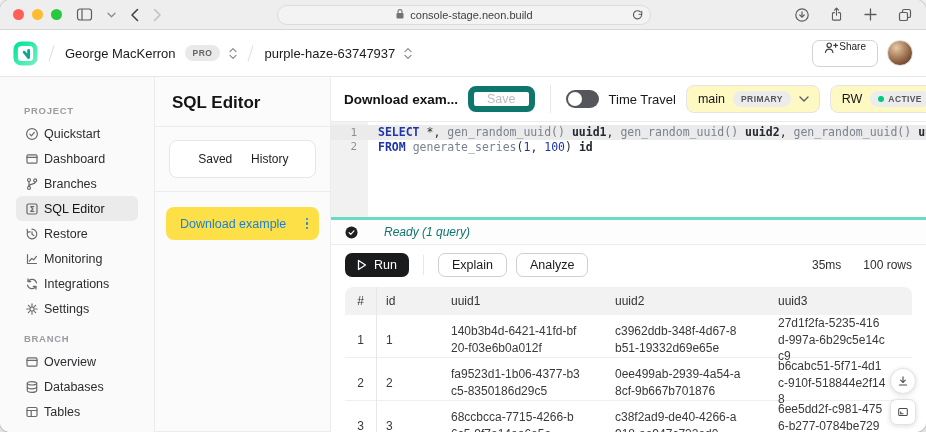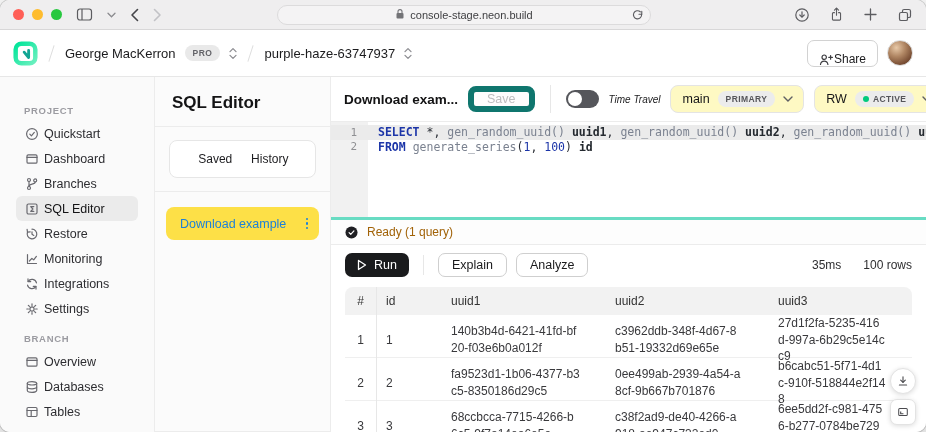--- a/index.html
+++ b/index.html
@@ -14,21 +14,21 @@
   .chrome-left{display:flex;align-items:center;gap:14px;}
   .urlbar{position:absolute;left:277px;top:5px;width:374px;height:20px;background:#f4f3f4;border:1px solid #dcdbdc;border-radius:10px;
     display:flex;align-items:center;justify-content:center;gap:5px;font-size:11px;color:#3e3e41;}
   .urlbar .reload{position:absolute;right:6px;top:3px;}
   .chrome-right{margin-left:auto;display:flex;align-items:center;gap:19px;}
   
   .app-header{height:47px;flex:0 0 47px;background:#fff;border-bottom:1px solid #e7e7e7;display:flex;align-items:center;padding:0 13px;gap:9px;}
   .crumb-sep{width:1px;height:17px;background:#dedede;transform:rotate(18deg);margin:0 4px;}
   .org-name,.proj-name{font-size:13px;color:#1b1b1d;}
   .plan-badge{background:#e9e9e9;color:#636368;font-size:8.5px;font-weight:700;letter-spacing:.5px;border-radius:999px;padding:3px 8px;}
-  .share-btn{margin-left:auto;height:27px;border:1px solid #d2d2d2;border-radius:7px;background:#fff;display:flex;align-items:flex-end;gap:0;padding:0 11px;font-size:12px;color:#1b1b1d;}
+  .share-btn{margin-left:auto;height:27px;border:1px solid #d2d2d2;border-radius:7px;background:#fff;display:flex;align-items:flex-start;gap:0;padding:0 11px;font-size:10px;color:#1b1b1d;}
   .avatar{width:26px;height:26px;border-radius:50%;border:1px solid #ddd;
     background:radial-gradient(circle at 35% 28%,#e8c9a8 0%,#b08663 38%,#7a4f35 72%,#53331f 100%);}
   
   .app-body{flex:1;display:flex;min-height:0;}
   .sidebar{width:155px;flex:0 0 155px;background:#fafafa;border-right:1px solid #ececec;overflow:hidden;}
   .side-label{margin:28px 0 5px 24px;font-size:9.5px;font-weight:700;letter-spacing:.7px;color:#9b9ba1;}
   .side-label.second{margin-top:12px;}
   .nav-item{height:25px;display:flex;align-items:center;gap:5px;margin:0 16px;padding:0 8px;border-radius:6px;font-size:12.5px;color:#2d2d31;cursor:default;}
   .nav-item.active{background:#ebebeb;color:#141416;}
   .nav-ic{width:15px;height:15px;display:flex;align-items:center;justify-content:center;color:#69696f;}
@@ -47,40 +47,40 @@
   .new-query{margin:21px 14px 14px;height:26px;width:148px;border:1px solid #4b4b4e;border-radius:7px;background:#fff;
     display:flex;align-items:center;justify-content:center;gap:7px;font-size:12.5px;font-weight:700;color:#1a1a1c;}
   
   .main{flex:1;min-width:0;display:flex;flex-direction:column;background:#fff;}
   .toolbar{height:45px;flex:0 0 45px;border-bottom:1px solid #ececec;display:flex;align-items:center;padding:0 13px;gap:10px;}
   .tb-title{font-size:13.5px;font-weight:700;color:#131314;white-space:nowrap;}
   .save-btn{height:26px;padding:0 13px;border:6px solid #0f766e;border-radius:8px;background:#fdfdfd;color:#bdbdbf;font-size:12.5px;}
   .vdiv{width:1px;height:28px;background:#e7e7e7;margin:0 5px;flex:0 0 1px;}
   .toggle{width:33px;height:18px;flex:0 0 33px;border-radius:999px;background:#55565b;position:relative;}
   .toggle::after{content:"";position:absolute;left:2px;top:2px;width:14px;height:14px;border-radius:50%;background:#fff;}
-  .tb-label{font-size:10px;color:#1a1a1c;white-space:nowrap;font-style:italic;}
+  .tb-label{font-size:13px;color:#1a1a1c;white-space:nowrap;}
   .dd{height:28px;border:1px solid #e4e4e4;border-radius:8px;background:#fef9c3;display:flex;align-items:center;gap:8px;padding:0 10px 0 11px;font-size:12.5px;color:#151517;white-space:nowrap;}
   .badge{background:#ececec;border-radius:999px;font-size:8.5px;letter-spacing:.4px;color:#55555a;font-weight:700;padding:3px 8px;display:flex;align-items:center;}
   .dot{width:6px;height:6px;border-radius:50%;background:#00ca7d;margin-right:4px;}
   .chev{color:#5f5f63;display:flex;}
   
   .editor{flex:0 0 95px;position:relative;font-family:"DejaVu Sans Mono",monospace;font-size:11.5px;overflow:hidden;}
   .gutter-bg{position:absolute;left:0;top:0;bottom:0;width:37px;background:#f1f1f1;}
   .code-area{position:relative;padding-top:3px;}
   .code-line{display:flex;height:14.5px;align-items:center;}
   .code-line.active-line{background:#ebebeb;}
   .ln{flex:0 0 37px;text-align:right;padding-right:11px;color:#8f9093;font-size:11px;}
   .code{white-space:pre;padding-left:10px;color:#2b2f36;}
   .tk-kw{color:#1c35a8;font-weight:700;}
   .tk-fn{color:#7b8290;}
   .tk-pl{color:#2b2f36;}
   .tk-num{color:#1c35a8;}
   .tk-id{color:#24292f;font-weight:700;}
   .teal{height:3px;flex:0 0 3px;background:#68dcc3;}
-  .statusbar{height:25px;flex:0 0 25px;display:flex;align-items:center;gap:9px;padding:0 14px;background:#fdfdfd;border-bottom:1px solid #ececec;font-size:12px;color:#a16207;}
+  .statusbar{height:25px;flex:0 0 25px;display:flex;align-items:center;gap:26px;padding:0 14px;background:#fdfdfd;border-bottom:1px solid #ececec;font-size:12px;color:#0f766e;font-style:italic;}
   .actions{height:40px;flex:0 0 40px;display:flex;align-items:center;padding:0 14px;gap:9px;}
   .run-btn{height:24px;padding:0 12px;background:#1a1b1d;border:none;border-radius:7px;color:#fff;font-size:12.5px;display:flex;align-items:center;gap:7px;}
   .ghost-btn{height:24px;padding:0 13px;border:1px solid #cfcfcf;border-radius:7px;background:#fff;font-size:12.5px;color:#1a1a1c;}
   .stats{margin-left:auto;display:flex;gap:22px;font-size:12px;color:#2e2e30;}
   
   .results{flex:1;margin:2px 14px 0;overflow:hidden;min-height:0;}
   .grid-header,.grid-row{display:grid;grid-template-columns:32px 65px 164px 163px 1fr;align-items:center;}
   .grid-header{background:#f2f2f2;border-radius:8px 8px 0 0;height:28px;font-size:12px;color:#333;}
   .grid-row{height:43px;border-bottom:1px solid #efefef;font-size:12px;color:#39393c;}
   .cell0{text-align:center;border-right:1px solid #e7e7e7;height:100%;display:flex;align-items:center;justify-content:center;}

